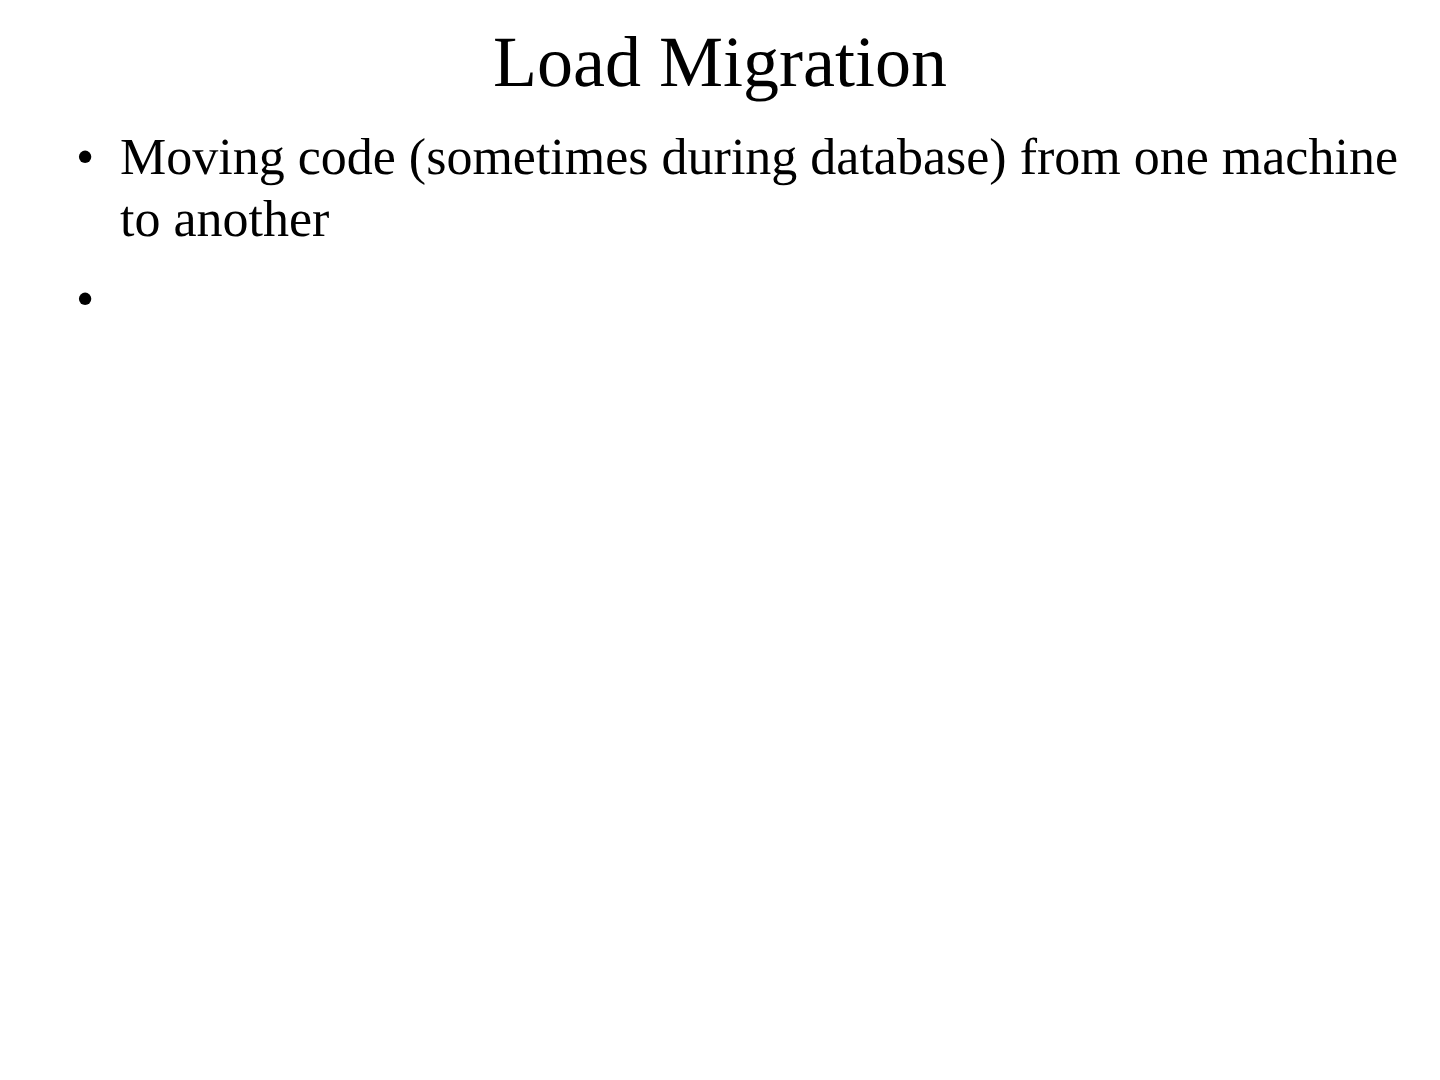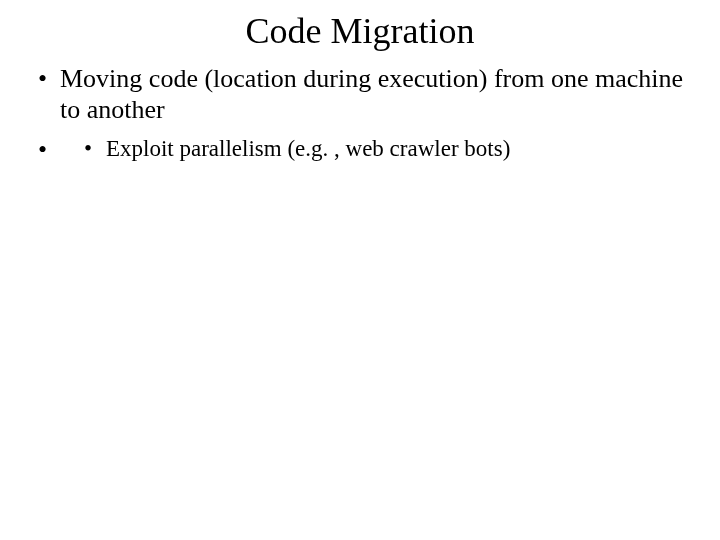--- a/index.html
+++ b/index.html
@@ -50,22 +50,21 @@
   ul.level2 > li::before {
     content: "•";
     position: absolute;
     left: 0;
     top: 0;
   }
 </style>
 </head>
 <body>
 
-<h1 class="title">Code Migration</h1>
+<h1 class="title">Load Migration</h1>
 
 <ul class="level1">
-  <li>Moving code (location during execution) from one machine to another</li>
+  <li>Moving code (sometimes during database) from one machine to another</li>
   <li>
     <ul class="level2">
-      <li>Exploit parallelism (e.g. , web crawler bots)</li>
     </ul>
   </li>
 </ul>
 
 </body></html>

